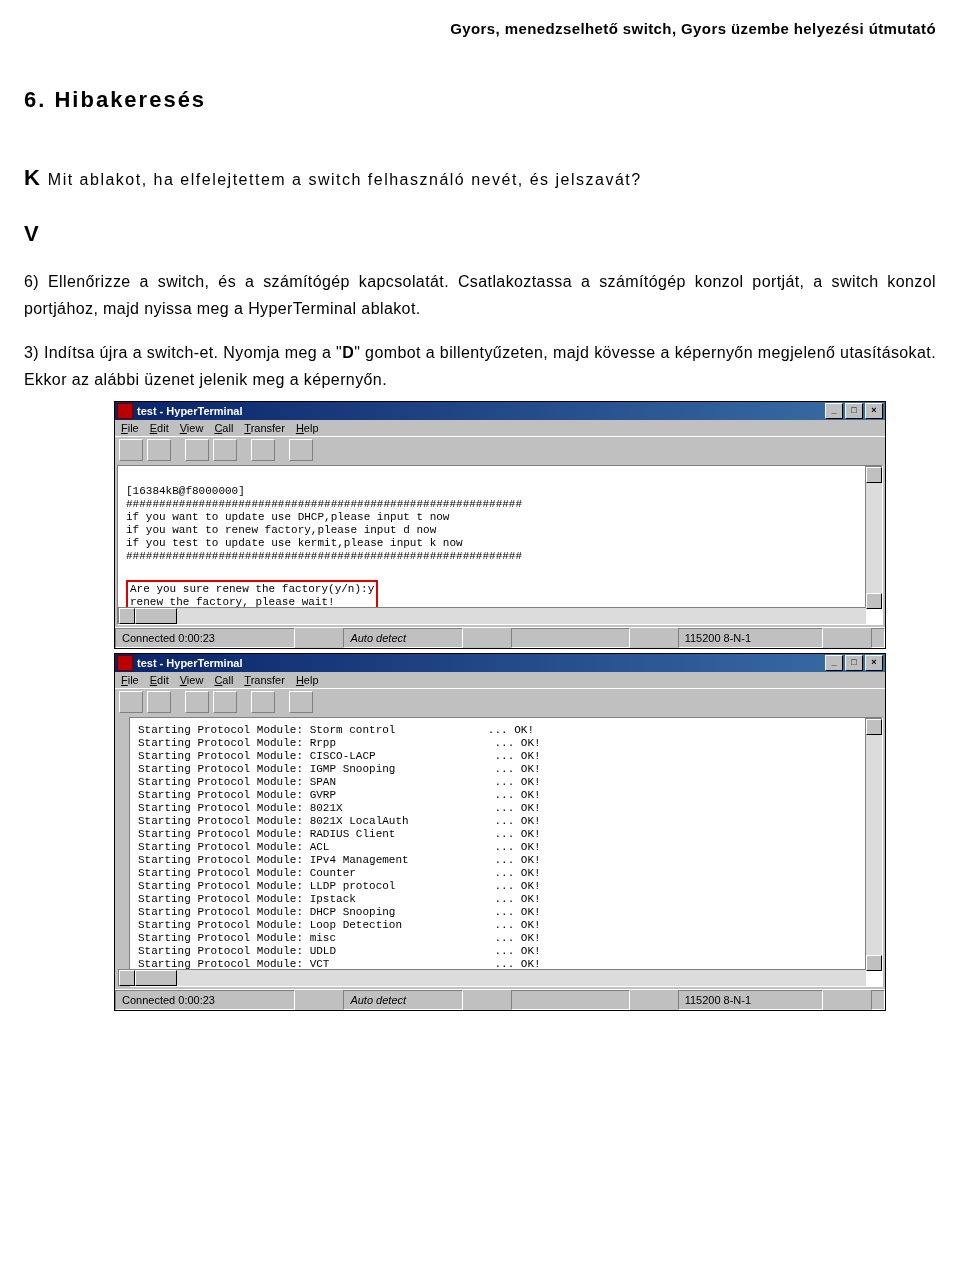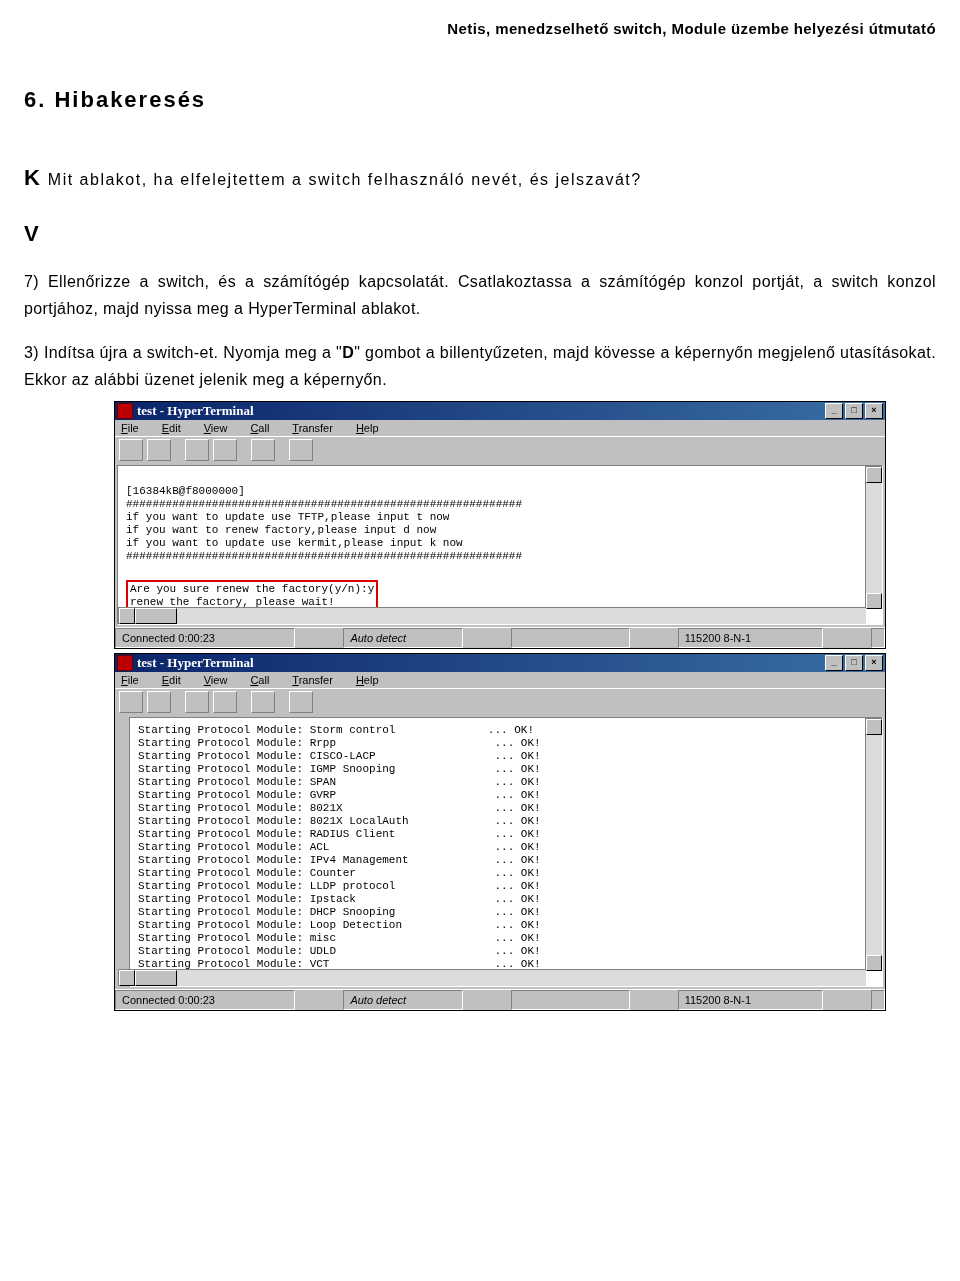--- a/index.html
+++ b/index.html
@@ -58,31 +58,31 @@
     background: linear-gradient(to right, #0a246a, #3a6ea5);
     color: #fff;
     height: 18px;
     padding: 0 2px;
   }
   .titlebar .ico {
     width: 14px; height: 14px;
     background: #b00; margin-right: 4px;
     border: 1px solid #600;
   }
-  .titlebar .t { flex: 1; font-weight: bold; font-size: 13px; font-family: Liberation Serif, serif; }
+  .titlebar .t { flex: 1; font-weight: bold; font-size: 11px; }
   .winbtns { display: flex; gap: 2px; }
   .winbtn {
     width: 16px; height: 14px;
     background: #c0c0c0;
     border-top: 1px solid #fff; border-left: 1px solid #fff;
     border-right: 1px solid #000; border-bottom: 1px solid #000;
     font-size: 9px; line-height: 12px; text-align: center;
     font-family: Arial, sans-serif; font-weight: bold; color: #000;
   }
-  .menubar { display: flex; gap: 23px; padding: 2px 6px; }
+  .menubar { display: flex; gap: 11px; padding: 2px 6px; }
   .menubar span { font-size: 11px; }
   .menubar u { text-decoration: underline; }
   .toolbar { display: flex; padding: 2px 4px; gap: 4px; border-top: 1px solid #fff; }
   .tb {
     width: 22px; height: 20px; background: #c0c0c0;
     border-top: 1px solid #fff; border-left: 1px solid #fff;
     border-right: 1px solid #808080; border-bottom: 1px solid #808080;
   }
   .tb.sep { width: 6px; border: none; background: transparent; }
   .termwrap { position: relative; padding: 2px; }
@@ -143,33 +143,33 @@
   }
   .status .c1 { width: 190px; }
   .status .c2 { width: 120px; font-style: italic; }
   .status .c3 { width: 120px; }
   .status .c4 { width: 150px; }
   .status .c5 { flex: 1; }
 </style>
 </head>
 <body>
 
-<div class="header-line">Netis, menedzselhető switch, Module üzembe helyezési útmutató</div>
+<div class="header-line">Gyors, menedzselhető switch, Gyors üzembe helyezési útmutató</div>
 
 <div class="h6">6. Hibakeresés</div>
 
 <p class="qa">
   <span class="lead">K</span><span> Mit ablakot, ha elfelejtettem a switch felhasználó nevét, és jelszavát?</span>
 </p>
 
 <p class="ans">
   <span class="lead">V</span>
 </p>
 
-<p class="ans">7) Ellenőrizze a switch, és a számítógép kapcsolatát. Csatlakoztassa a számítógép konzol portját, a switch konzol portjához, majd nyissa meg a HyperTerminal ablakot.</p>
+<p class="ans">6) Ellenőrizze a switch, és a számítógép kapcsolatát. Csatlakoztassa a számítógép konzol portját, a switch konzol portjához, majd nyissa meg a HyperTerminal ablakot.</p>
 
 <p class="ans">
   <span>3) Indítsa újra a switch-et. Nyomja meg a "</span><b>D</b><span>" gombot a billentyűzeten, majd kövesse a képernyőn megjelenő utasításokat. Ekkor az alábbi üzenet jelenik meg a képernyőn.</span>
 </p>
 
 <div class="shots">
 
 <div class="win">
   <div class="titlebar">
     <div class="ico"></div>
@@ -196,23 +196,23 @@
     <div class="tb"></div>
     <div class="tb sep"></div>
     <div class="tb"></div>
     <div class="tb sep"></div>
     <div class="tb"></div>
   </div>
   <div class="termwrap">
     <div class="term term1">
 <span>[16384kB@f8000000]</span>
 <span>############################################################</span>
-<span>if you want to update use TFTP,please input t now</span>
+<span>if you want to update use DHCP,please input t now</span>
 <span>if you want to renew factory,please input d now</span>
-<span>if you want to update use kermit,please input k now</span>
+<span>if you test to update use kermit,please input k now</span>
 <span>############################################################</span>
 
 <span class="redbox"><span>Are you sure renew the factory(y/n):y</span>
 <span>renew the factory, please wait!</span>
 <span>renew the factory OK!</span></span>
     </div>
     <div class="vscroll">
       <div class="arr up"></div>
       <div class="arr dn"></div>
     </div>

